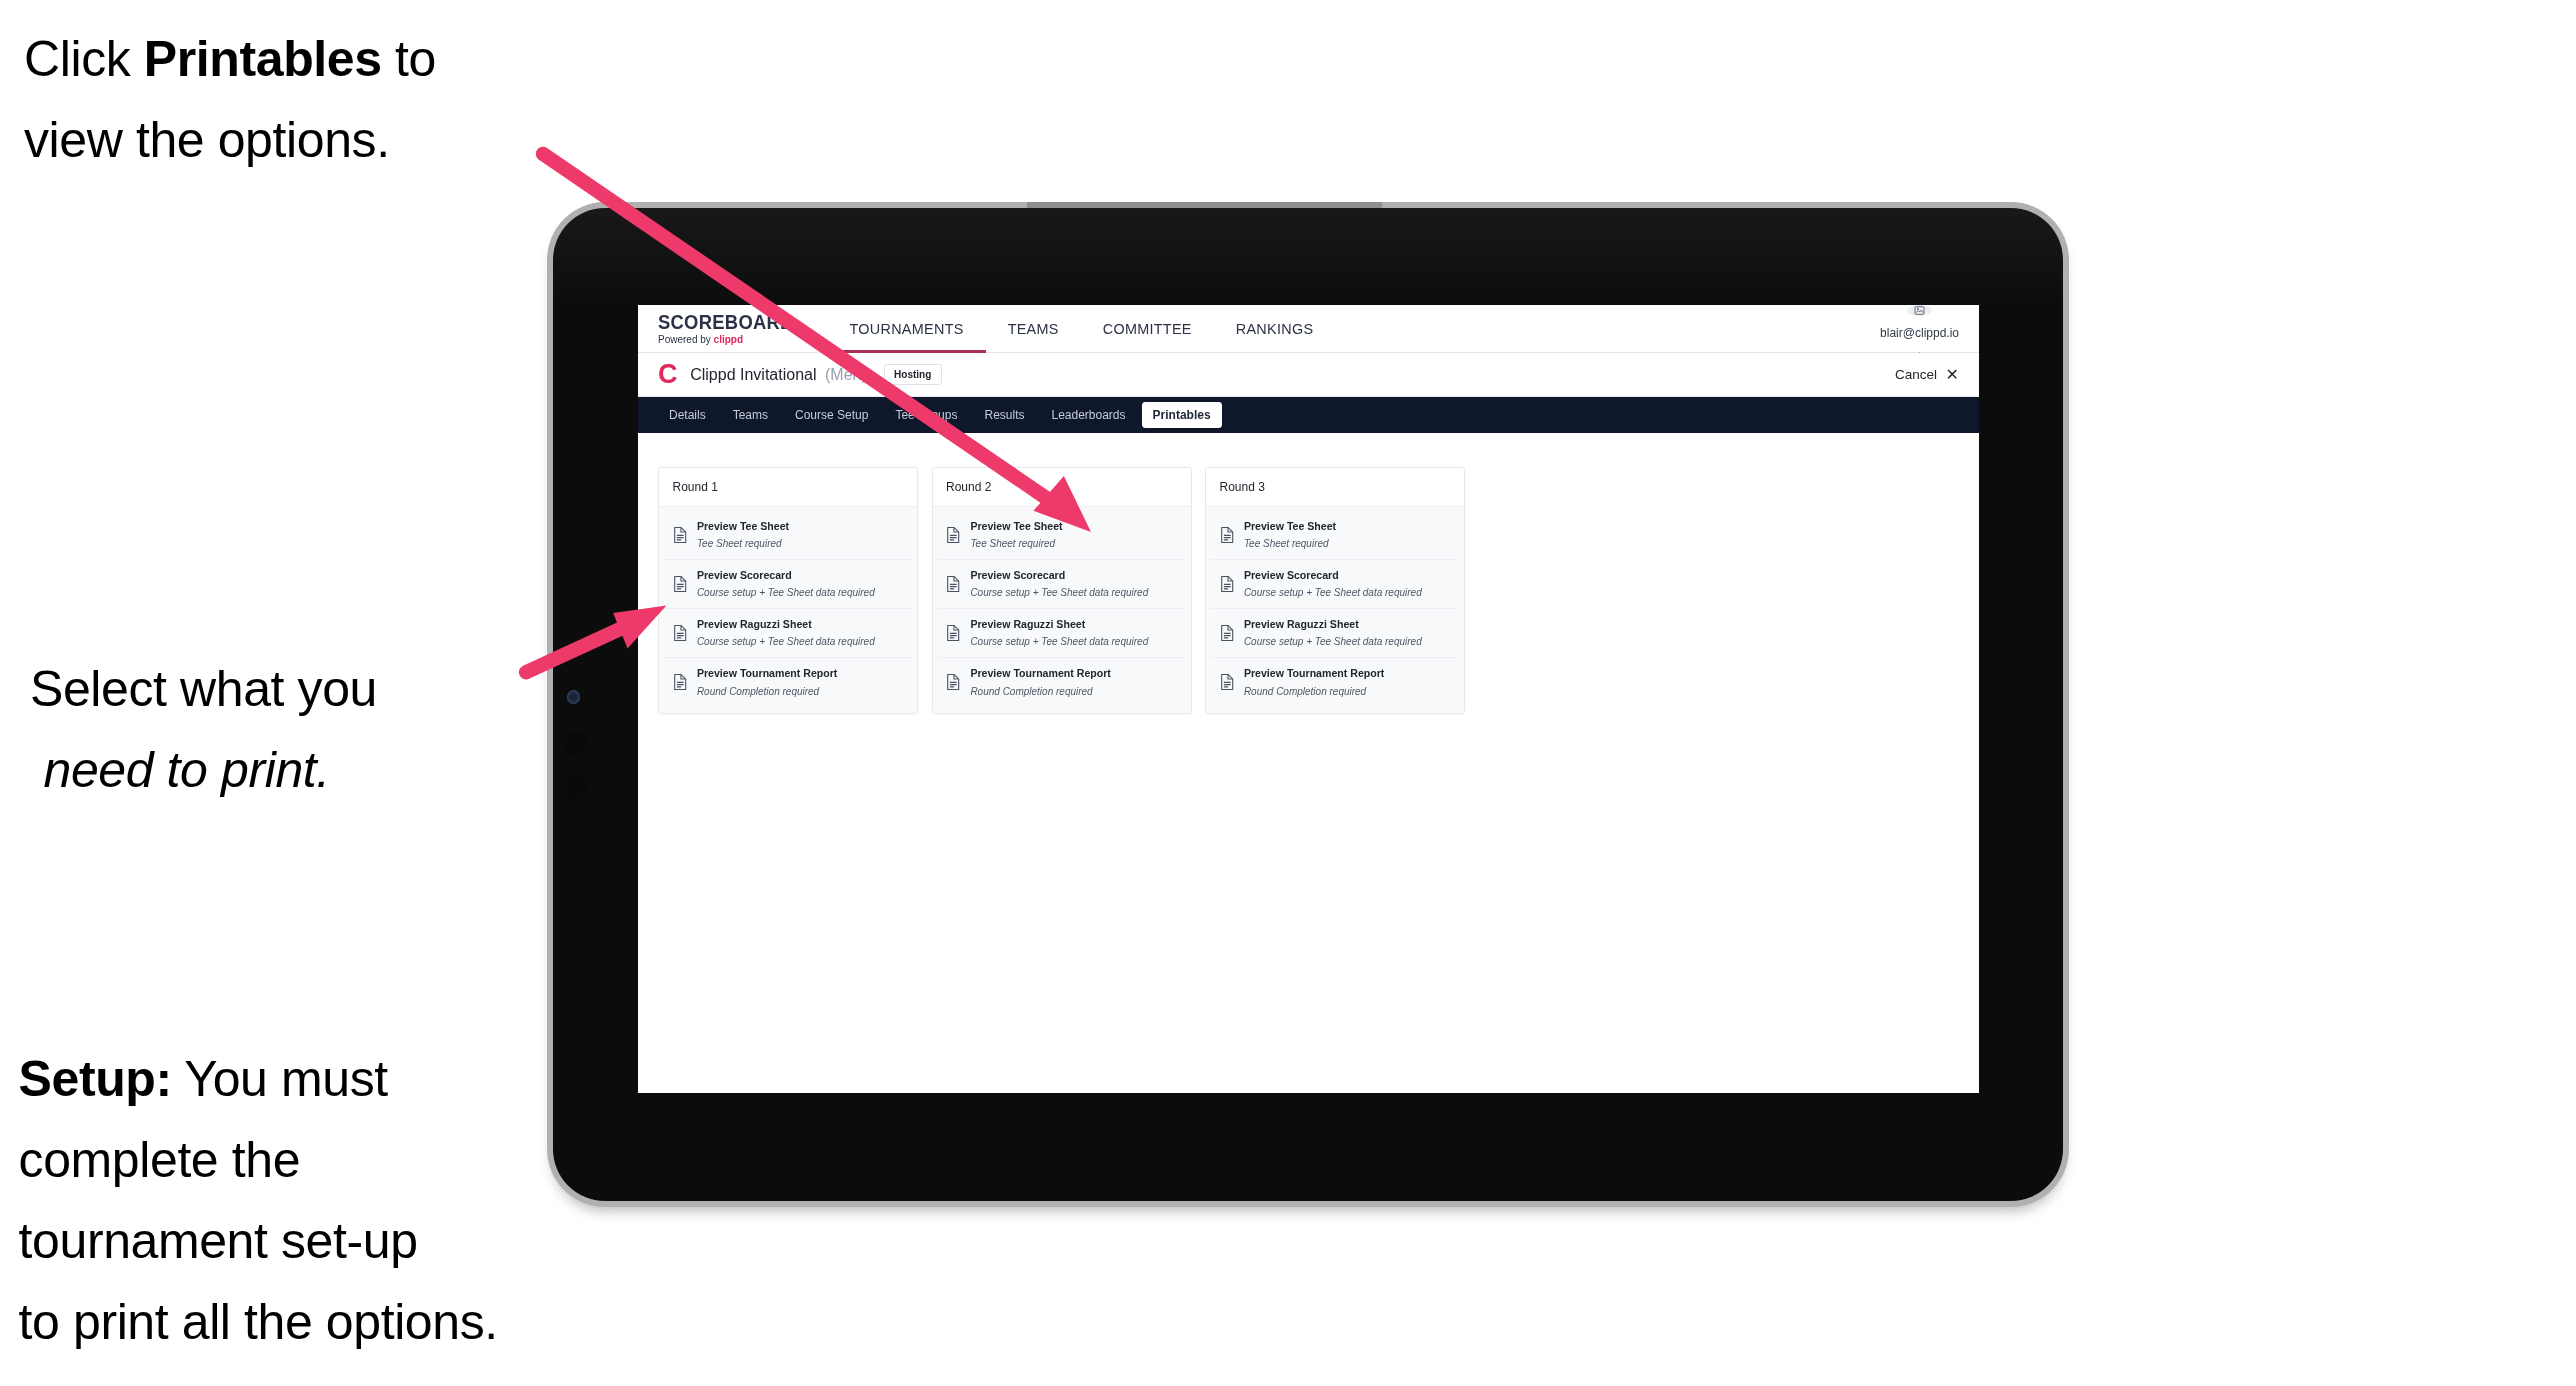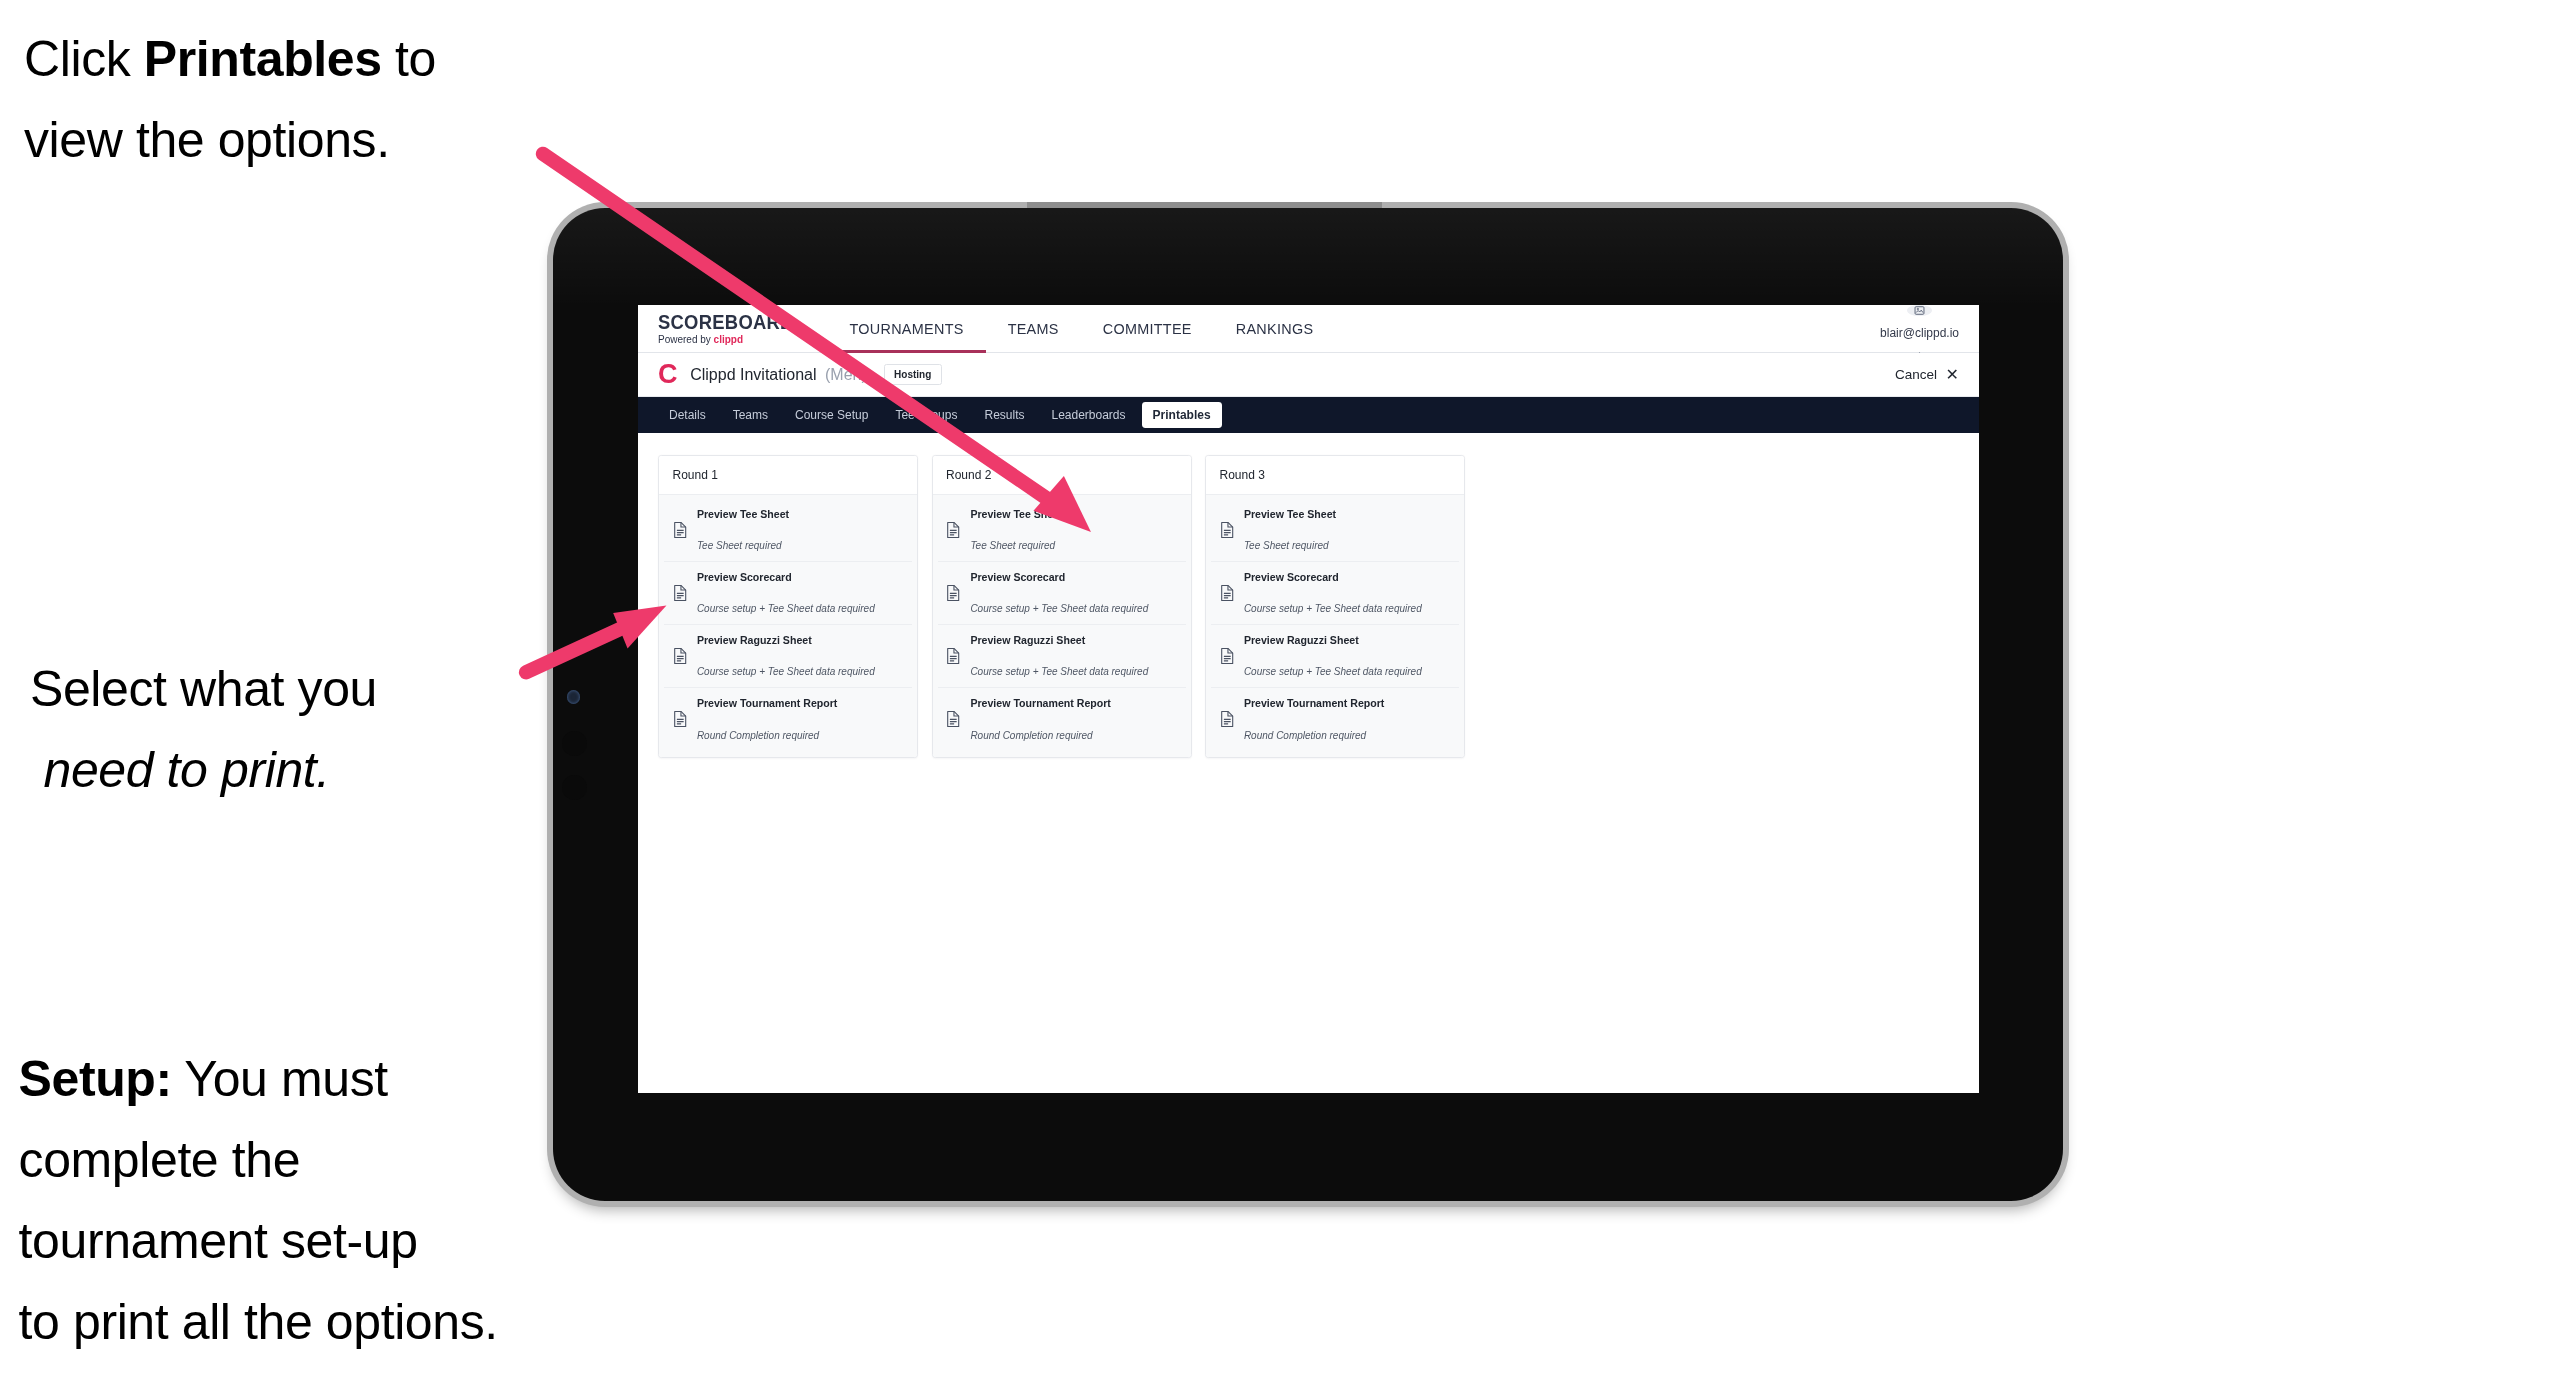--- a/index.html
+++ b/index.html
@@ -129,40 +129,40 @@
     height: 36px; background: #0f172a; display: flex; align-items: center;
     padding: 0 20px; gap: 5px;
   }
   .tab {
     font-size: 12px; color: #c6cdda; padding: 6px 11px; border-radius: 3.4px;
     cursor: pointer; white-space: nowrap;
   }
   .tab.active { background: #ffffff; color: #1f2736; font-weight: 700; }
 
   
-  #content { padding: 22px 20px; background: #fff; }
+  #content { padding: 34px 20px; background: #fff; }
   #rounds { display: flex; gap: 13.5px; align-items: flex-start; }
   .round-col {
     width: 260px; background: #fff;
     border: 0.8px solid #e6e8ec; border-radius: 3.4px; overflow: hidden;
     box-shadow: 0 0.8px 1.7px rgba(20,25,40,0.04);
   }
   .round-title {
     padding: 12px 13.5px; font-size: 12px; color: #21262f;
     border-bottom: 0.8px solid #eceef1; background:#fff;
   }
   .round-body { background: #f8f9fa; padding: 3.4px 5px 6.8px 5px; }
   .print-item {
     display: flex; align-items: center; gap: 10px;
     padding: 9.3px 8.5px; background: #f8f9fa;
     border-bottom: 0.8px solid #eceef1; cursor: pointer;
   }
   .print-item:last-child { border-bottom: none; }
   .doc-icon { flex: 0 0 auto; width: 14.4px; height: 18px; color: #4a5262; }
-  .print-text { display: flex; flex-direction: column; gap: 20px; }
+  .print-text { display: flex; flex-direction: column; gap: 6px; }
   .print-title { font-size: 10.6px; font-weight: 700; color: #21262f; line-height: 1.15; }
   .print-sub { font-size: 10px; font-style: italic; color: #4e5664; line-height: 1.15; }
 </style>
 </head>
 <body>
 
 <div id="root">
 
   <div id="annot-1" class="annot">
     <div><span>Click </span><span class="b">Printables</span><span> to</span></div>

